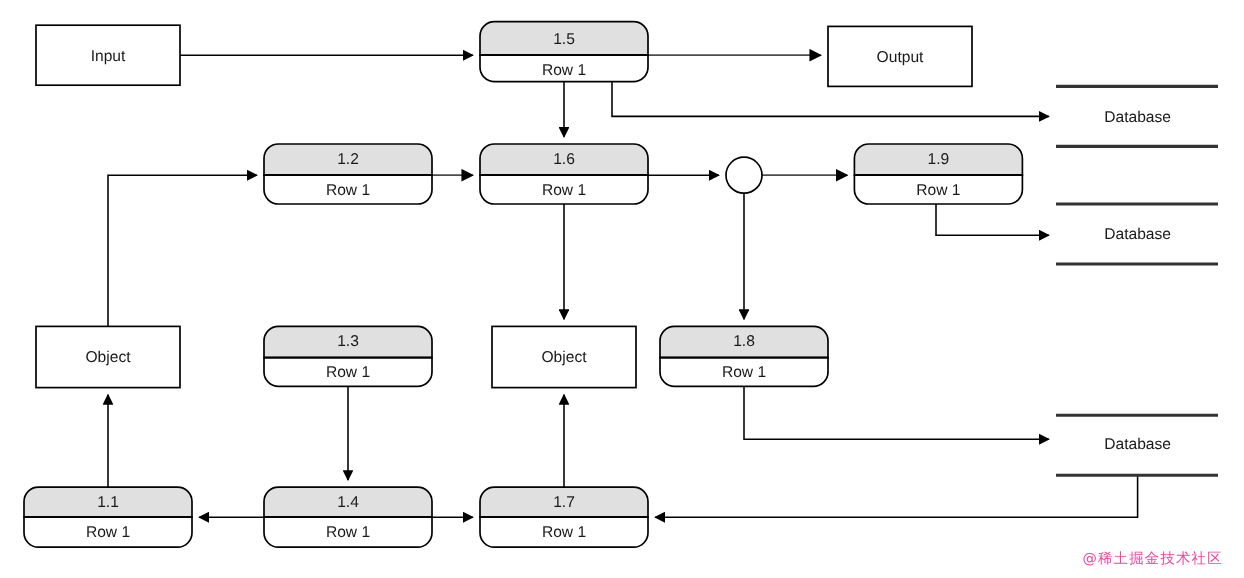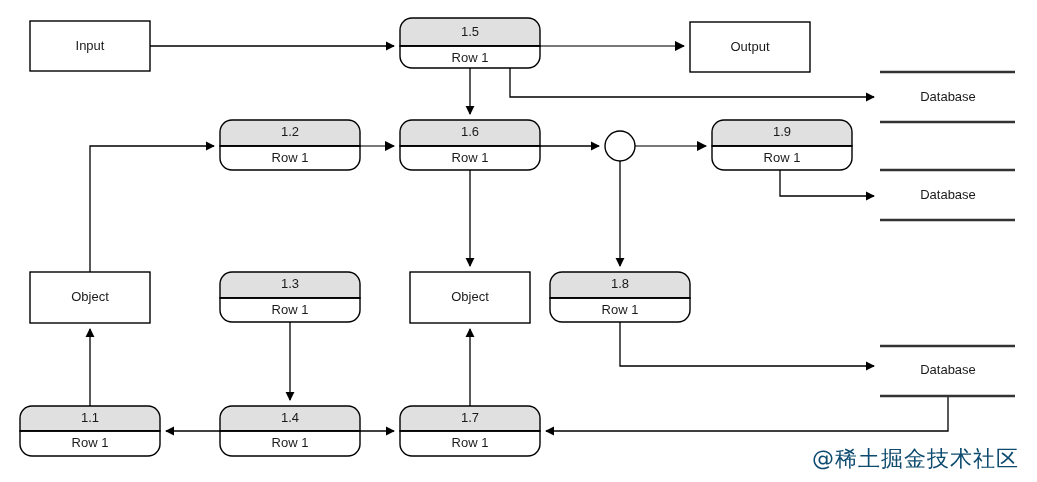--- a/index.html
+++ b/index.html
@@ -73,22 +73,22 @@
     dominant-baseline: middle;
   }
   text.label-title {
     font-size: 13px;
   }
   .watermark {
     position: absolute;
     right: 18px;
     bottom: 8px;
     font-family: "DejaVu Sans", sans-serif;
-    font-size: 22px;
-    color: #0c4a6e;
+    font-size: 12px;
+    color: #ec4899;
     letter-spacing: 1px;
     white-space: nowrap;
     user-select: none;
   }
 </style>
 </head>
 <body>
 
 <div id="diagram-canvas">
 

